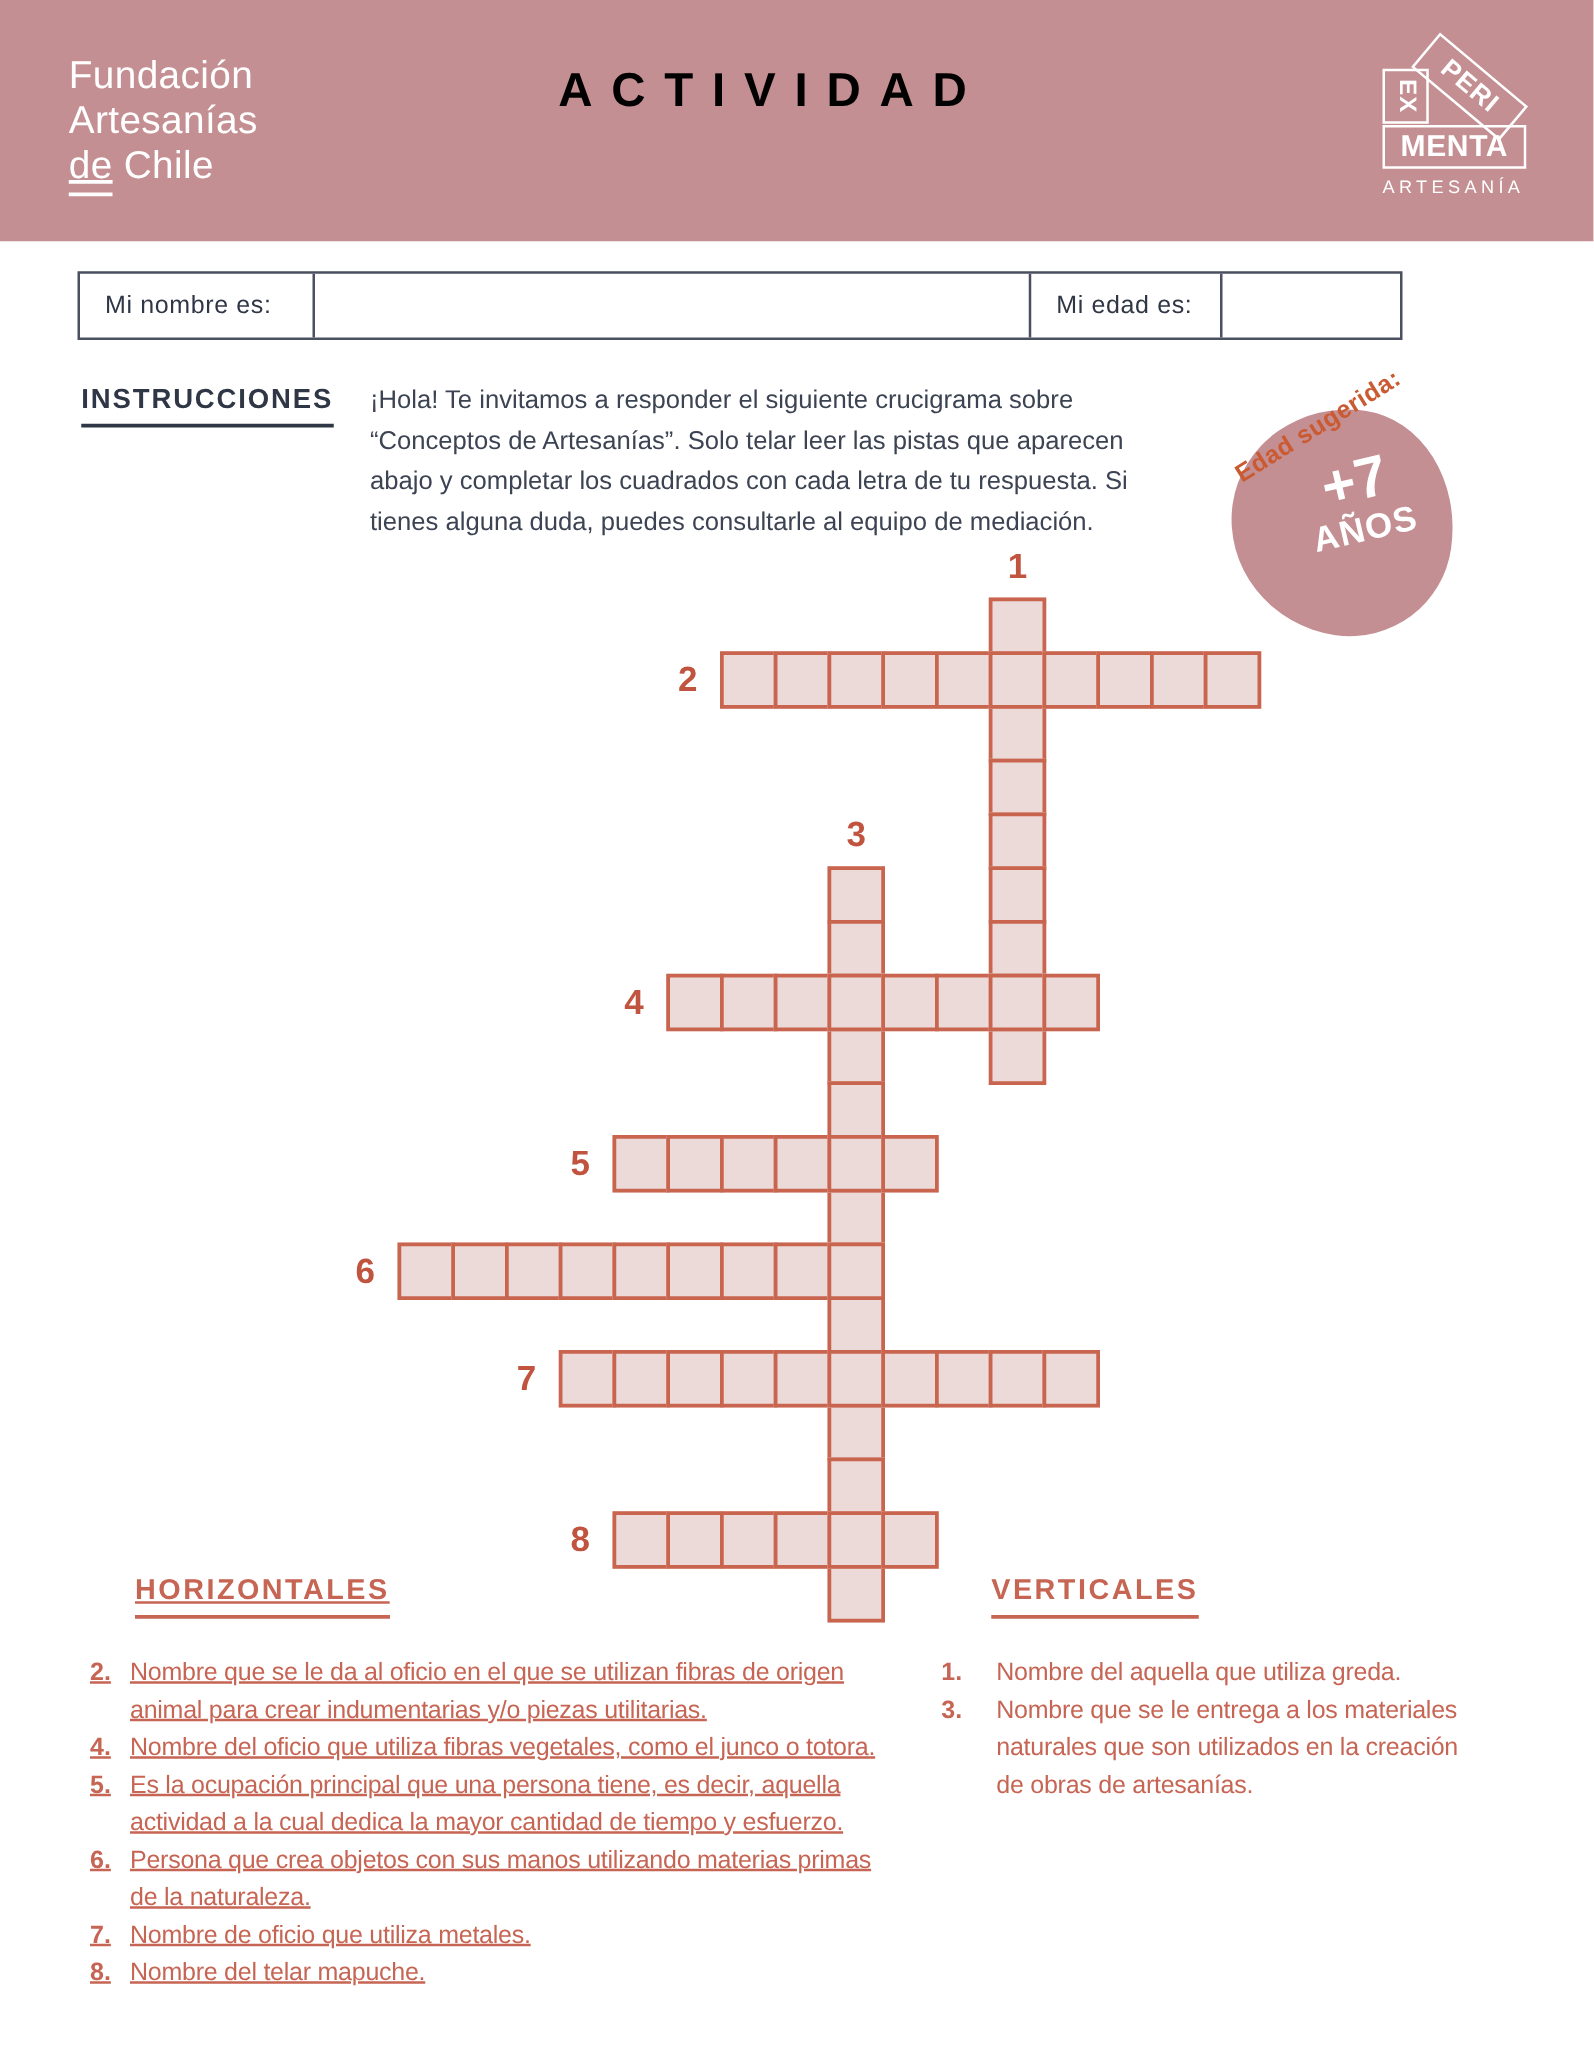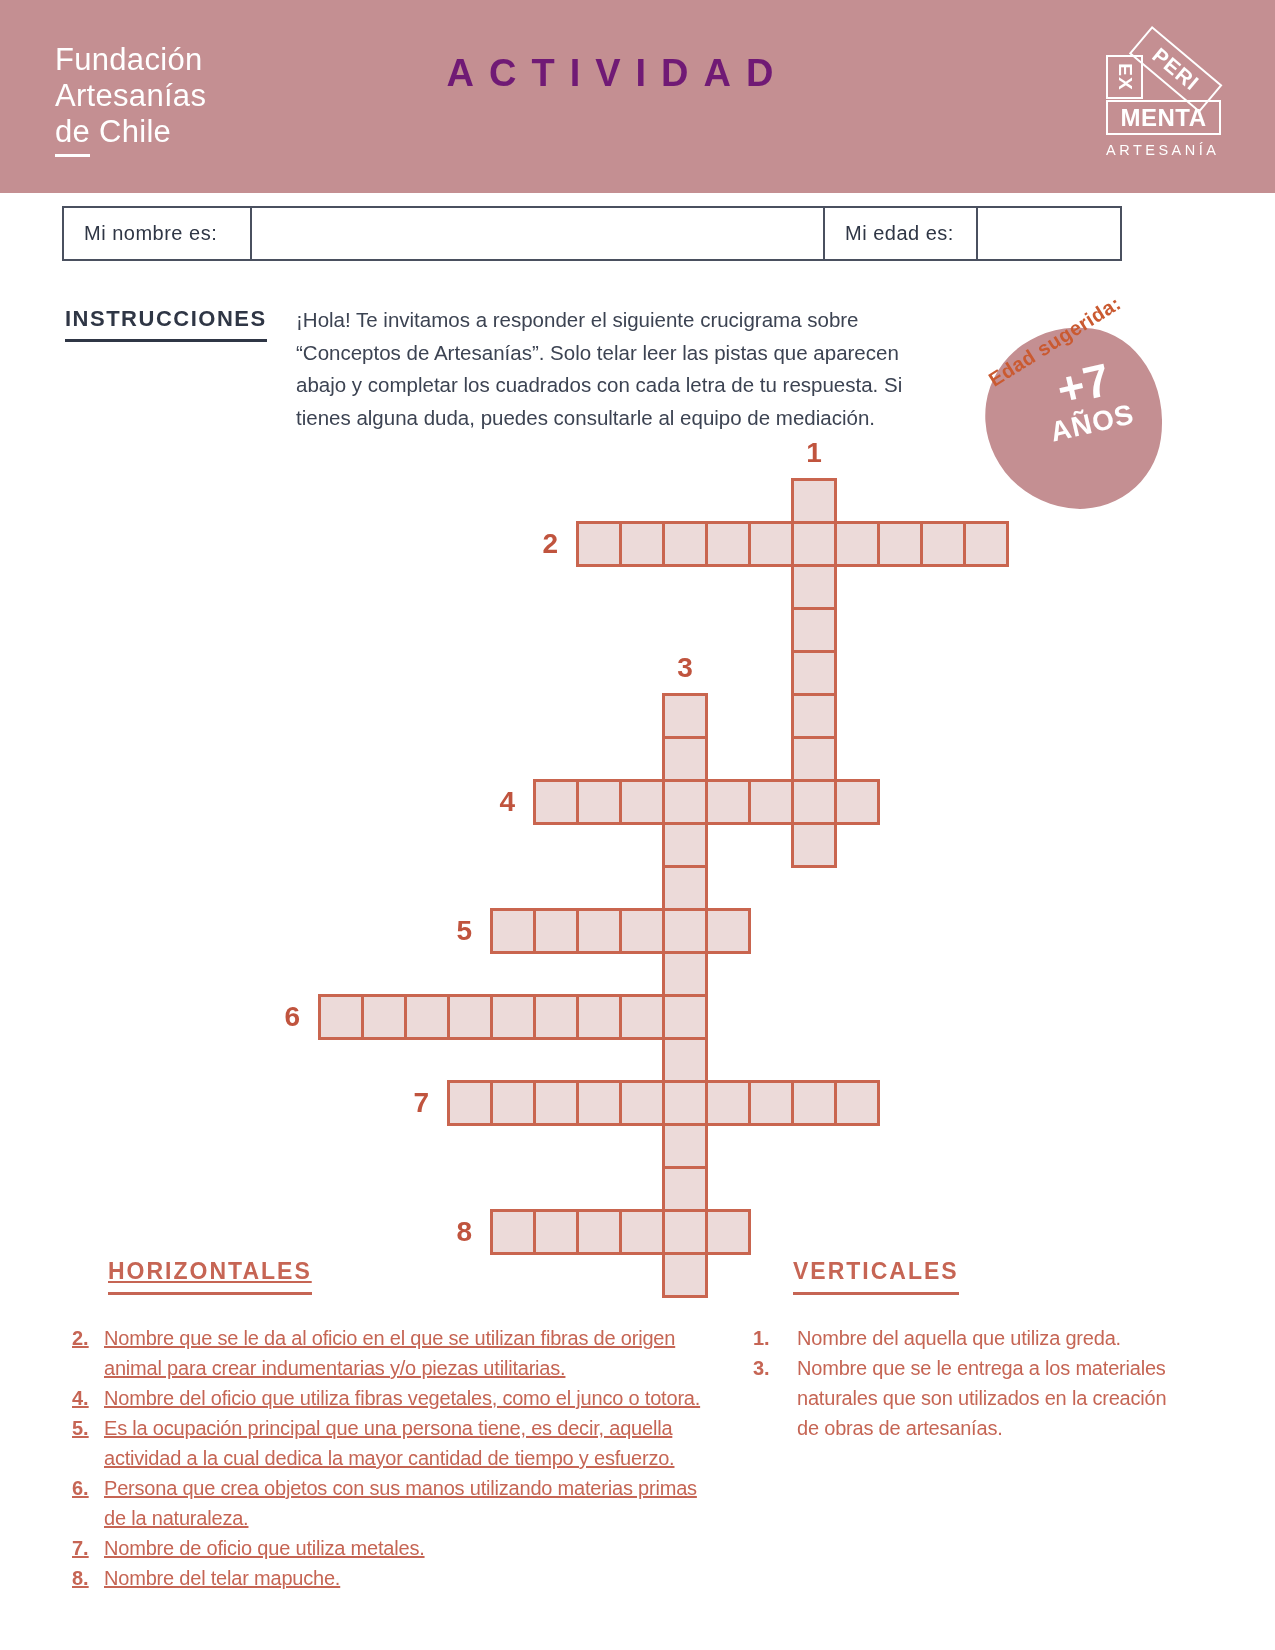--- a/index.html
+++ b/index.html
@@ -2,35 +2,35 @@
 <html lang="es"><head>
 <meta charset="utf-8">
 <style>
   html,body{margin:0;padding:0;background:#ffffff;}
   .page{position:relative;width:1275px;height:1650px;background:#fff;overflow:hidden;
         font-family:"Liberation Sans",sans-serif;}
 
   
   .band{position:absolute;left:0;top:0;width:1275px;height:193px;background:var(--pink);}
   .logo{position:absolute;left:55px;top:42px;color:#fff;font-size:31px;line-height:36px;font-weight:400;letter-spacing:.3px;}
-  .logo .de{display:inline-block;border-bottom:3px solid #fff;padding-bottom:4px;}
-  .titles{position:absolute;left:0;top:0;width:1235px;text-align:center;color:#701a75;}
+  .logo .de{display:inline-block;border-bottom:3px solid #fff;padding-bottom:4px;text-decoration:underline;}
+  .titles{position:absolute;left:0;top:0;width:1235px;text-align:center;color:#000000;}
   .title{margin-top:52px;font-size:38px;font-weight:bold;letter-spacing:15px;}
   .subtitle{margin-top:18px;font-size:25px;font-weight:bold;letter-spacing:.2px;}
 
   .exp{position:absolute;left:1100px;top:26px;width:150px;height:140px;color:#fff;}
   .exp-box{position:absolute;border:2.5px solid #fff;box-sizing:border-box;display:flex;align-items:center;justify-content:center;font-weight:bold;}
   .exp-ex{left:6px;top:29px;width:37px;height:44px;font-size:19px;letter-spacing:1px;}
   .exp-ex span{transform:rotate(90deg);display:inline-block;}
   .exp-peri{left:52px;top:0px;width:92px;height:36px;font-size:21px;letter-spacing:1px;transform:rotate(40deg);transform-origin:0 0;}
   .exp-menta{left:6px;top:74px;width:115px;height:35px;font-size:24px;letter-spacing:.5px;}
   .exp-art{position:absolute;left:6px;top:116px;font-size:14.5px;letter-spacing:3.5px;font-weight:500;white-space:nowrap;}
 
   
-  .namebar{position:absolute;left:62px;top:206px;width:1060px;height:55px;box-sizing:border-box;
+  .namebar{position:absolute;left:62px;top:217px;width:1060px;height:55px;box-sizing:border-box;
            border:2px solid var(--line);display:flex;}
   .nb-label{box-sizing:border-box;border-right:2px solid var(--line);color:var(--ink);
             font-size:20px;letter-spacing:.5px;display:flex;align-items:center;padding-left:20px;}
   .nb-l1{width:188px;}
   .nb-i1{width:573px;border-right:2px solid var(--line);box-sizing:border-box;}
   .nb-l2{width:153px;}
   .nb-i2{flex:1;}
 
   
   .instr-label{position:absolute;left:65px;top:306px;font-size:22px;font-weight:bold;letter-spacing:1.5px;

